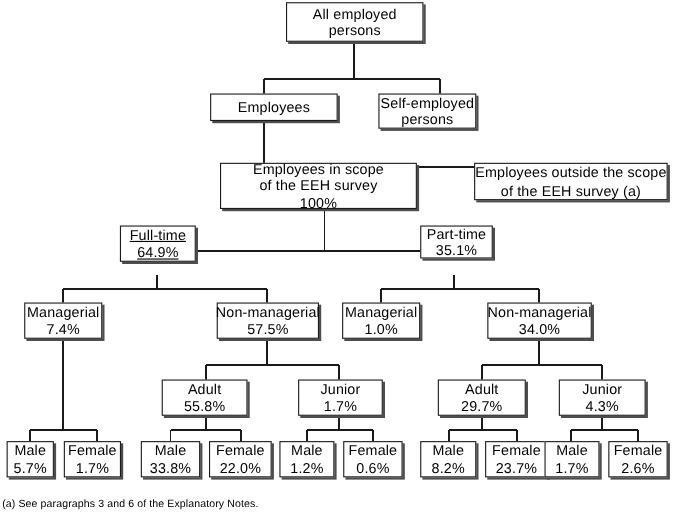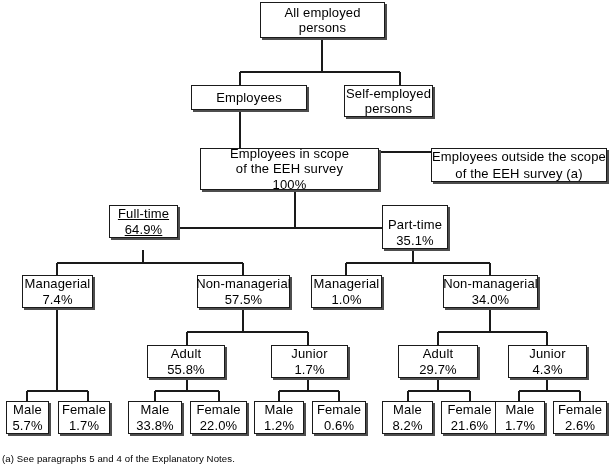--- a/index.html
+++ b/index.html
@@ -147,21 +147,21 @@
   <div class="node" style="left:431px;top:148px;width:176px;height:34px;justify-content:space-between;">
     <span class="ln">Employees outside the scope</span>
     <span class="ln">of the EEH survey (a)</span>
   </div>
 
   <div class="node" style="left:109px;top:205px;width:69px;height:33px;text-decoration:underline;">
     <span class="ln">Full-time</span>
     <span class="ln">64.9%</span>
   </div>
 
-  <div class="node" style="left:382px;top:205px;width:66px;height:44px;justify-content:flex-end;">
+  <div class="node" style="left:382px;top:205px;width:66px;height:30px;">
     <span class="ln">Part-time</span>
     <span class="ln">35.1%</span>
   </div>
 
   <div class="node" style="left:22px;top:275px;width:71px;height:33px;">
     <span class="ln">Managerial</span>
     <span class="ln">7.4%</span>
   </div>
 
   <div class="node" style="left:197px;top:275px;width:93px;height:33px;">
@@ -229,28 +229,28 @@
     <span class="ln">0.6%</span>
   </div>
 
   <div class="node" style="left:382px;top:401px;width:51px;height:33px;">
     <span class="ln">Male</span>
     <span class="ln">8.2%</span>
   </div>
 
   <div class="node" style="left:441px;top:401px;width:57px;height:33px;">
     <span class="ln">Female</span>
-    <span class="ln">21.6%</span>
+    <span class="ln">23.7%</span>
   </div>
 
   <div class="node" style="left:495px;top:401px;width:50px;height:33px;">
     <span class="ln">Male</span>
     <span class="ln">1.7%</span>
   </div>
 
   <div class="node" style="left:553px;top:401px;width:54px;height:33px;">
     <span class="ln">Female</span>
     <span class="ln">2.6%</span>
   </div>
 
-  <div class="footnote">(a) See paragraphs 5 and 4 of the Explanatory Notes.</div>
+  <div class="footnote">(a) See paragraphs 3 and 6 of the Explanatory Notes.</div>
 
 </div>
 
 </body></html>

